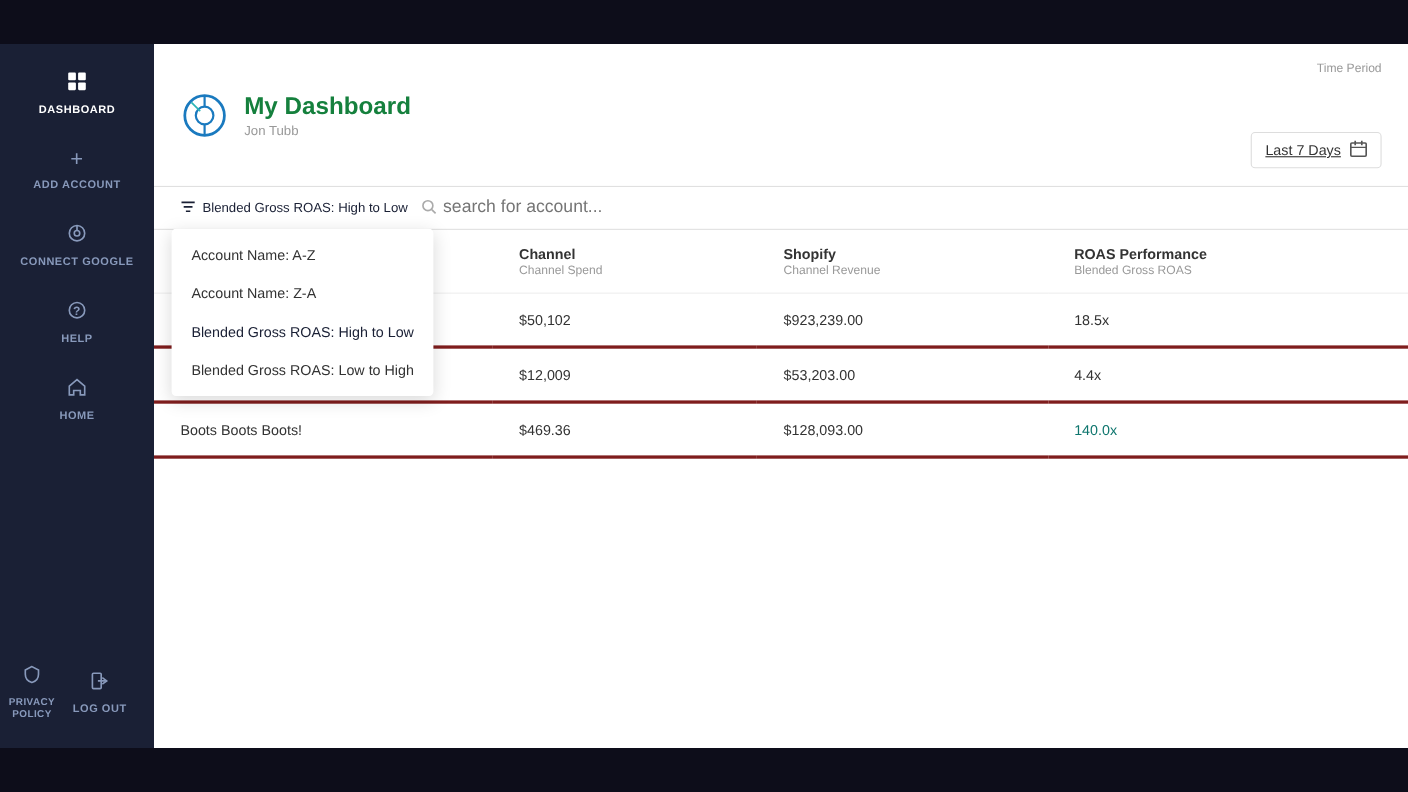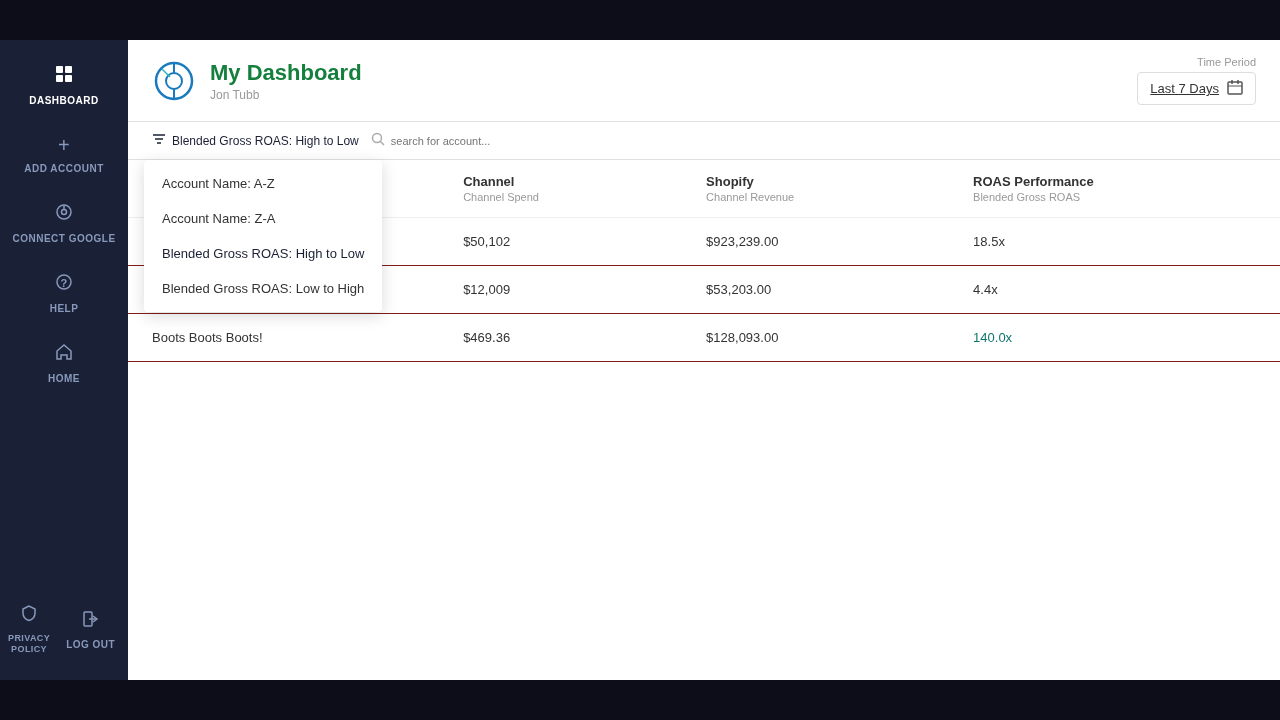--- a/index.html
+++ b/index.html
@@ -4,61 +4,61 @@
   <style>
     * { margin: 0; padding: 0; box-sizing: border-box; }
     body { font-family: 'Segoe UI', Arial, sans-serif; background: #1a1a2e; width: 1280px; height: 720px; overflow: hidden; display: flex; flex-direction: column; }
 
     .top-bar { background: #0d0d1a; height: 40px; flex-shrink: 0; }
     .bottom-bar { background: #0d0d1a; height: 40px; flex-shrink: 0; }
 
     .main-wrapper { display: flex; flex: 1; overflow: hidden; }
 
     
-    .sidebar { width: 128px; background: #1a2035; display: flex; flex-direction: column; padding: 0; flex-shrink: 0; }
+    .sidebar { width: 140px; background: #1a2035; display: flex; flex-direction: column; padding: 0; flex-shrink: 0; }
 
     .sidebar-nav { flex: 1; display: flex; flex-direction: column; padding-top: 10px; }
 
     .sidebar-item { display: flex; flex-direction: column; align-items: center; justify-content: center; padding: 14px 8px; cursor: pointer; color: #8899bb; font-size: 10px; font-weight: 600; letter-spacing: 0.5px; text-align: center; gap: 6px; text-transform: uppercase; }
     .sidebar-item.active { color: #ffffff; }
     .sidebar-item .icon { font-size: 18px; }
 
     .sidebar-bottom { padding: 10px 0; display: flex; }
 
     
     .main-content { flex: 1; background: #f0f0f0; display: flex; flex-direction: column; overflow: hidden; position: relative; }
 
     
     .header { background: #ffffff; padding: 16px 24px; display: flex; align-items: center; justify-content: space-between; border-bottom: 1px solid #e0e0e0; }
     .header-left { display: flex; align-items: center; gap: 14px; }
     .logo-icon { width: 44px; height: 44px; }
     .header-title { font-size: 22px; font-weight: 700; color: #15803d; }
     .header-subtitle { font-size: 12px; color: #999; margin-top: 2px; }
-    .time-period-section { display: flex; flex-direction: column; align-items: flex-end; }
+    .time-period-section { display: flex; flex-direction: column; align-items: flex-end; gap: 48px; }
     .time-period-label { font-size: 11px; color: #999; margin-bottom: 4px; }
     .time-period-selector { display: flex; align-items: center; gap: 8px; border: 1px solid #ddd; border-radius: 4px; padding: 6px 12px; background: #fff; cursor: pointer; font-size: 13px; color: #333; text-decoration: underline; }
 
     
     .toolbar { background: #ffffff; padding: 10px 24px; display: flex; align-items: center; gap: 12px; border-bottom: 1px solid #e0e0e0; position: relative; }
     .sort-button { display: flex; align-items: center; gap: 6px; font-size: 12px; color: #1a2035; cursor: pointer; font-weight: 500; background: none; border: none; }
     .search-box { display: flex; align-items: center; gap: 6px; font-size: 13px; color: #aaa; }
-    .search-box input { border: none; outline: none; font-size: 11px; color: #1d4ed8; background: transparent; }
+    .search-box input { border: none; outline: none; font-size: 16px; color: #1d4ed8; background: transparent; }
 
     
     .dropdown-menu { position: absolute; top: 38px; left: 16px; background: #fff; border-radius: 4px; box-shadow: 0 4px 16px rgba(0,0,0,0.15); z-index: 100; min-width: 200px; padding: 6px 0; }
     .dropdown-item { padding: 10px 18px; font-size: 13px; color: #333; cursor: pointer; white-space: nowrap; }
     .dropdown-item.active { color: #1a2035; font-weight: 500; }
 
     
     .table-container { background: #fff; margin: 0; flex: 1; overflow: auto; }
     table { width: 100%; border-collapse: collapse; }
     thead tr { border-bottom: 1px solid #eee; }
     th { padding: 14px 24px; text-align: left; font-size: 13px; font-weight: 600; color: #333; }
     th .sub { font-size: 11px; color: #999; font-weight: 400; display: block; margin-top: 2px; }
-    td { padding: 16px 24px; font-size: 13px; color: #333; border-bottom: 1px solid #7f1d1d; }
+    td { padding: 16px 24px; font-size: 13px; color: #333; border-bottom: 3px solid #7f1d1d; }
     .roas-highlight { color: #0f766e; }
   </style>
 </head>
 <body>
 
 <div class="top-bar"></div>
 
 <div class="main-wrapper">
 
   <div class="sidebar">

